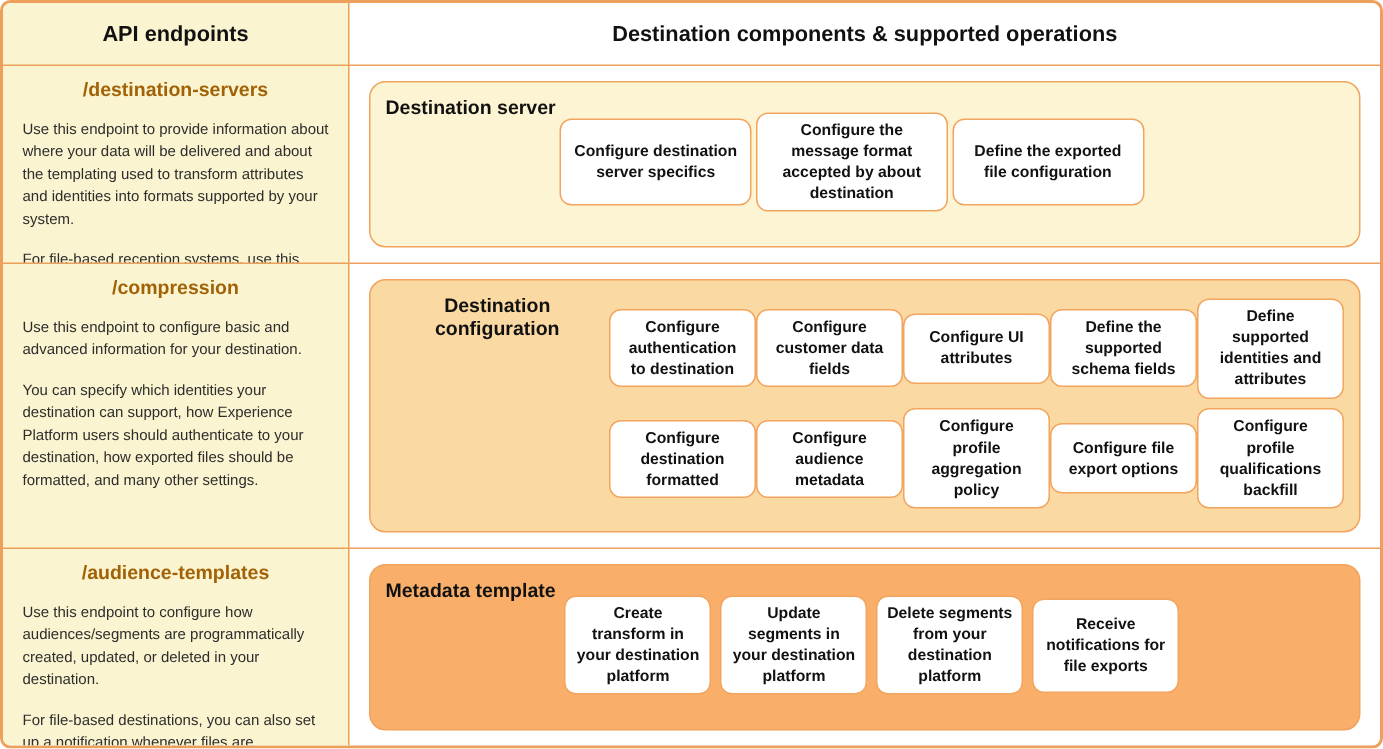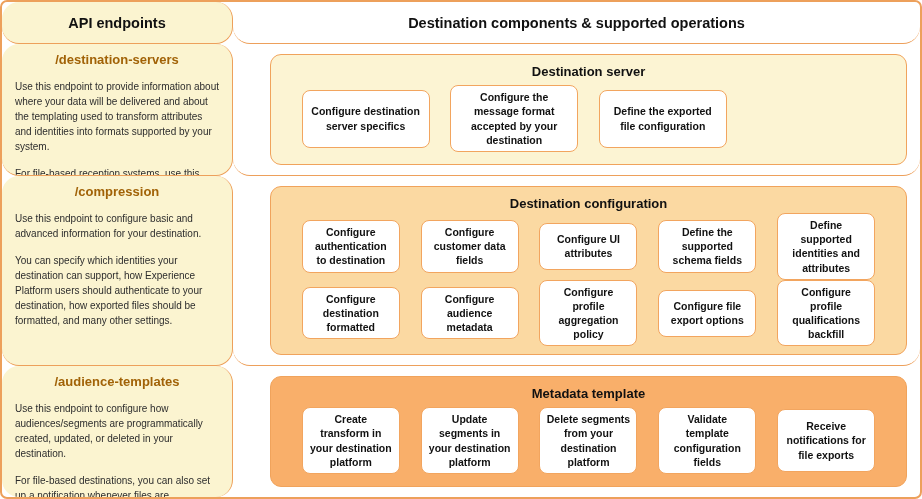--- a/index.html
+++ b/index.html
@@ -6,21 +6,21 @@
   body { font-family:"Liberation Sans", sans-serif; }
 
   .diagram {
     width:922px; height:499px; box-sizing:border-box;
     border:2px solid #EDA05B; border-radius:7px; overflow:hidden;
     display:grid;
     grid-template-columns:231px 1fr;
     grid-template-rows:42px 132px 190px 1fr;
     background:#ffffff;
   }
-  .cell { box-sizing:border-box; min-width:0; min-height:0;border-radius:17px; }
+  .cell { box-sizing:border-box; min-width:0; min-height:0; }
   .cell.left { background:#FBF4D0; border-right:1.5px solid #EDA05B; }
   .cell.bb   { border-bottom:1.5px solid #EDA05B; }
 
   .header-cell {
     display:flex; align-items:center; justify-content:center;
     font-weight:bold; font-size:14.5px; color:#111;
   }
 
   .endpoint-cell { padding:5px 13px 2px; overflow:hidden; }
   .endpoint-title {
@@ -28,23 +28,22 @@
     margin:3px 0 8px; color:#a16207;
   }
   .endpoint-cell p {
     margin:12px 0 11px; font-size:10px; line-height:1.5; color:#2d2d2d;
   }
 
   .section-cell { display:flex; padding:10px 13px; }
   .panel {
     flex:1; box-sizing:border-box;
     border:1.5px solid #F0A35C; border-radius:11px;
-    display:flex; flex-direction:column;
+    display:flex; 
     padding:5px 10px 8px;
-    margin-left:24px;
   }
   .panel-server { background:#FCF4D3; }
   .panel-config { background:#FBD9A2; }
   .panel-meta   { background:#F9AF6A; }
 
   .panel-title {
     text-align:center; font-weight:bold; font-size:13px;
     margin:4px 0 2px; color:#111;
   }
   .ops {
@@ -75,21 +74,21 @@
   <div class="cell left bb endpoint-cell">
     <div class="endpoint-title">/destination-servers</div>
     <p>Use this endpoint to provide information about where your data will be delivered and about the templating used to transform attributes and identities into formats supported by your system.</p>
     <p>For file-based reception systems, use this endpoint to indicate supported file and compression formats for your destinations.</p>
   </div>
   <div class="cell bb section-cell">
     <div class="panel panel-server">
       <div class="panel-title">Destination server</div>
       <div class="ops cols-4">
           <div class="op-box">Configure destination server specifics</div>
-          <div class="op-box">Configure the message format accepted by your destination</div>
+          <div class="op-box">Configure the message format accepted by about destination</div>
           <div class="op-box">Define the exported file configuration</div>
         </div>
     </div>
   </div>
 
   <div class="cell left bb endpoint-cell">
     <div class="endpoint-title">/compression</div>
     <p>Use this endpoint to configure basic and advanced information for your destination.</p>
     <p>You can specify which identities your destination can support, how Experience Platform users should authenticate to your destination, how exported files should be formatted, and many other settings.</p>
   </div>
@@ -116,19 +115,18 @@
     <p>Use this endpoint to configure how audiences/segments are programmatically created, updated, or deleted in your destination.</p>
     <p>For file-based destinations, you can also set up a notification whenever files are successfully delivered to your destination.</p>
   </div>
   <div class="cell section-cell">
     <div class="panel panel-meta">
       <div class="panel-title">Metadata template</div>
       <div class="ops cols-5">
           <div class="op-box">Create transform in your destination platform</div>
           <div class="op-box">Update segments in your destination platform</div>
           <div class="op-box">Delete segments from your destination platform</div>
-          <div class="op-box">Validate template configuration fields</div>
           <div class="op-box">Receive notifications for file exports</div>
         </div>
     </div>
   </div>
 
 </div>
 
 </body></html>

